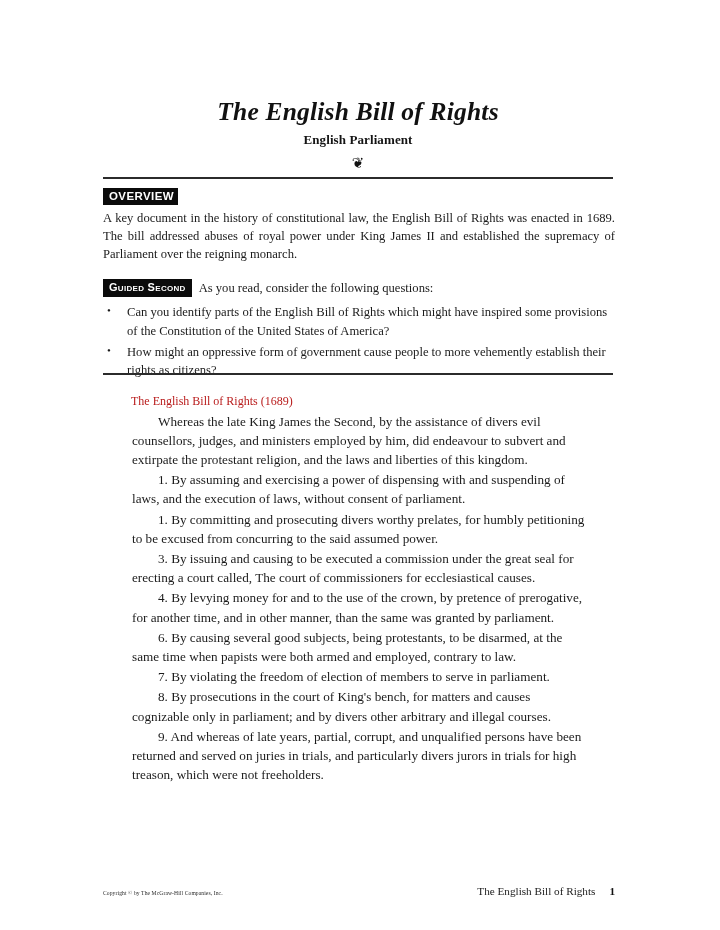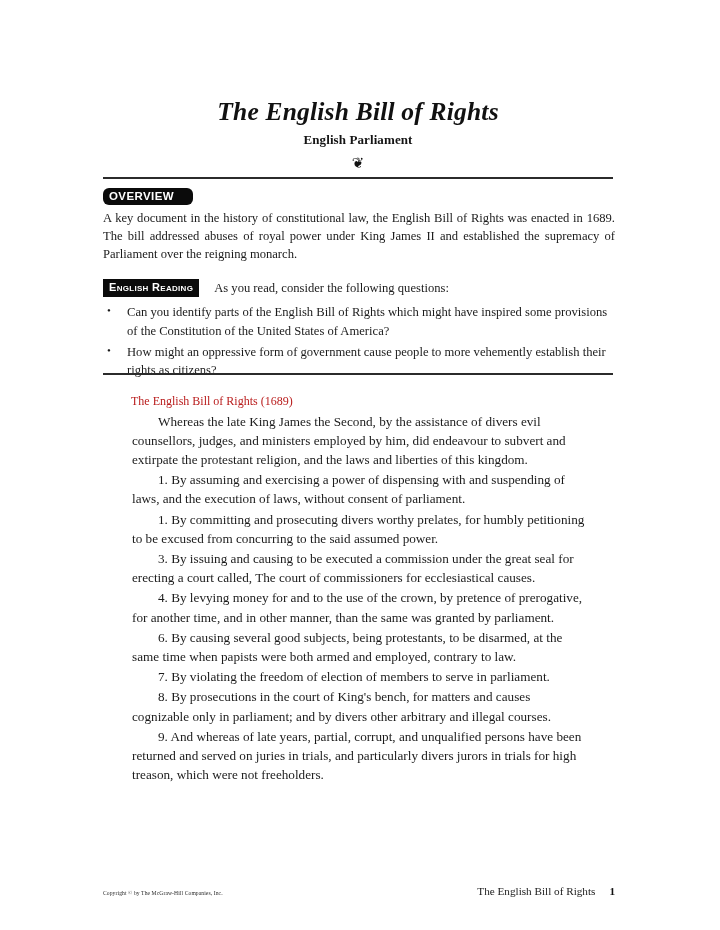--- a/index.html
+++ b/index.html
@@ -77,22 +77,21 @@
     display: inline-block;
     background: #0b0b0b;
     color: #ffffff;
     font-family: "Liberation Sans", "DejaVu Sans", sans-serif;
     font-weight: bold;
     vertical-align: middle;
   }
   .badge-overview {
     font-size: 11.5px;
     letter-spacing: 0.4px;
-    padding: 2px 19px 3px 6px;
-    border-radius: 6px;
+    padding: 2px 4px 3px 6px;
   }
   .badge-guided {
     font-size: 11px;
     letter-spacing: 0.3px;
     padding: 2px 6px 3px 6px;
     font-variant: small-caps;
     text-transform: none;
   }
 
   
@@ -116,21 +115,21 @@
     left: 103px;
     top: 261px;
     width: 512px;
   }
   .guided-head-line {
     white-space: nowrap;
     line-height: 1.2;
   }
   .guided-lead {
     font-size: 12.6px;
-    margin-left: 15px;
+    margin-left: 7px;
     color: #1b1b1b;
   }
   .guided-list {
     list-style: none;
     margin: 6px 0 0 0;
     padding: 0;
   }
   .guided-list li {
     position: relative;
     padding-left: 24px;
@@ -214,21 +213,21 @@
 
   <hr class="rule rule-top">
 
   <div class="overview">
     <span class="badge badge-overview">OVERVIEW</span>
     <p class="overview-body">A key document in the history of constitutional law, the English Bill of Rights was enacted in 1689. The bill addressed abuses of royal power under King James II and established the supremacy of Parliament over the reigning monarch.</p>
   </div>
 
   <div class="guided">
     <div class="guided-head-line">
-      <span class="badge badge-guided">English Reading</span><span class="guided-lead">As you read, consider the following questions:</span>
+      <span class="badge badge-guided">Guided Second</span><span class="guided-lead">As you read, consider the following questions:</span>
     </div>
     <ul class="guided-list">
       <li>
         <span class="bullet">•</span>
         <span>Can you identify parts of the English Bill of Rights which might have inspired some provisions of the Constitution of the United States of America?</span>
       </li>
       <li>
         <span class="bullet">•</span>
         <span>How might an oppressive form of government cause people to more vehemently establish their rights as citizens?</span>
       </li>

